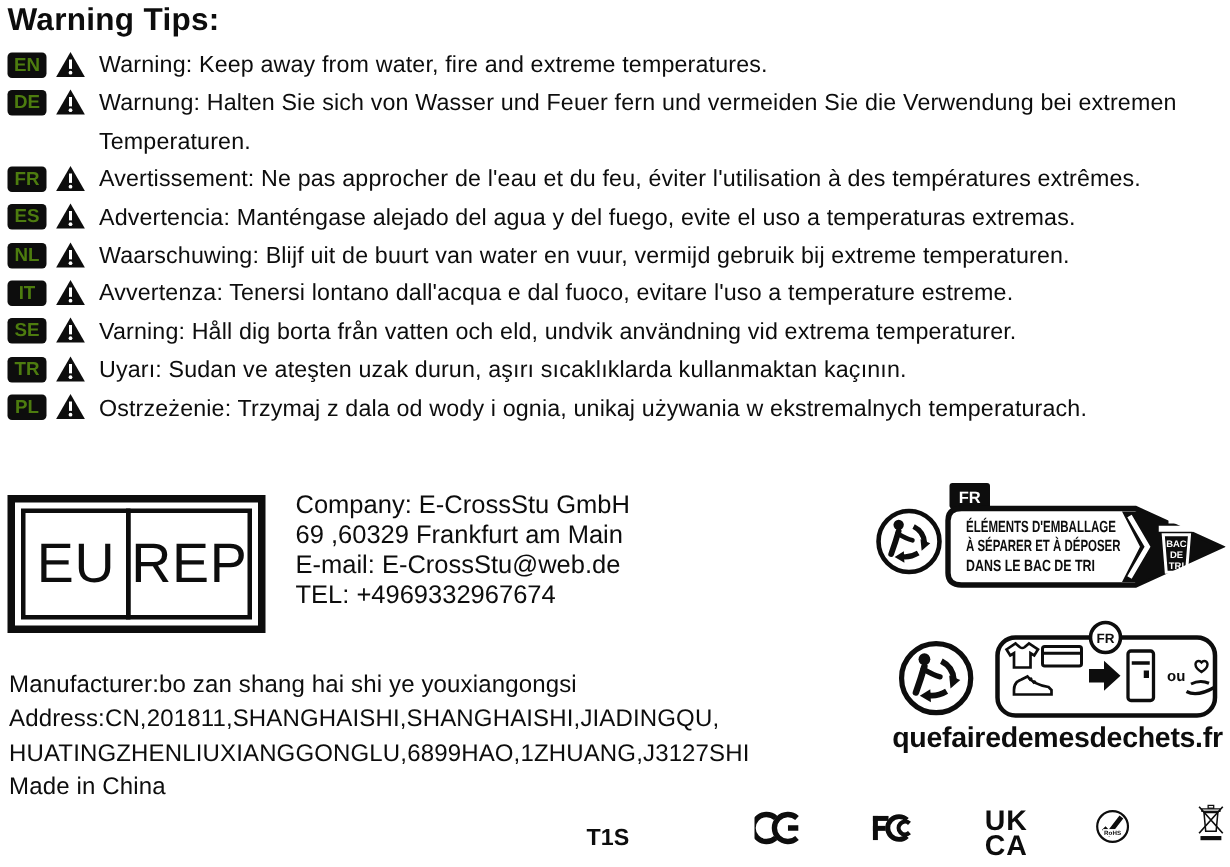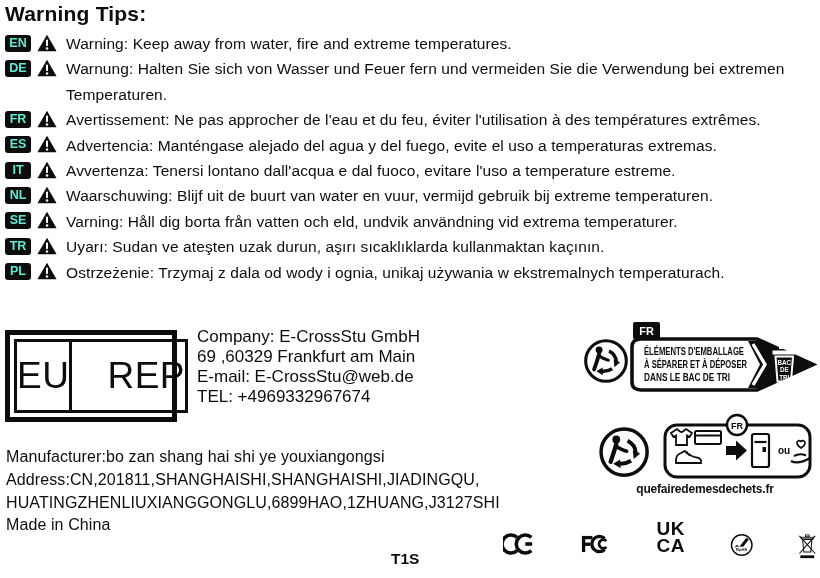--- a/index.html
+++ b/index.html
@@ -1,38 +1,38 @@
 <!DOCTYPE html>
 <html><head>
 <meta charset="utf-8">
 <style>
   html,body{margin:0;padding:0;background:#fff;}
   .page{position:relative;width:820px;height:578px;background:#fff;color:#0d0d0d;
         font-family:"Liberation Sans",sans-serif;overflow:hidden;}
   .title{position:absolute;left:5px;top:2px;font-size:21px;font-weight:bold;letter-spacing:.2px;}
   .warnings{position:absolute;left:5px;top:31px;width:812px;}
   .wrow{display:flex;align-items:flex-start;}
-  .lang{flex:0 0 26px;height:17px;background:#0d0d0d;color:#5eead4;font-weight:bold;font-size:12.5px;
+  .lang{flex:0 0 26px;height:17px;background:#0d0d0d;color:#4d7c0f;font-weight:bold;font-size:12.5px;
         line-height:17px;text-align:center;border-radius:3px;margin-top:3.5px;}
   .tri{width:20px;height:18px;margin:2.5px 9px 0 6px;flex:0 0 auto;}
   .wtext{font-size:15.5px;line-height:25.4px;letter-spacing:.1px;max-width:745px;}
 
   .eurep{position:absolute;left:5px;top:330px;width:172px;height:92px;border:5px solid #0d0d0d;
          box-sizing:border-box;padding:4px;display:flex;}
   .eurep .cell{flex:1;border:3px solid #0d0d0d;display:flex;align-items:center;justify-content:center;
          font-weight:normal;font-size:37px;letter-spacing:.5px;}
-  .eurep .cell+.cell{margin-left:-3px;padding-left:35px;}
+  .eurep .cell+.cell{margin-left:-3px;}
 
   .company{position:absolute;left:197px;top:327px;font-size:17px;line-height:20px;}
   .manufacturer{position:absolute;left:6px;top:446px;font-size:16px;line-height:22.8px;letter-spacing:.1px;}
   .model{position:absolute;left:391px;top:550px;font-size:15.5px;font-weight:bold;}
   .caption{position:absolute;left:594px;top:482px;width:222px;text-align:center;
-           font-size:12px;font-weight:600;letter-spacing:-.2px;}
+           font-size:19px;font-weight:600;letter-spacing:-.2px;}
   .certs{position:absolute;left:503px;top:521px;width:314px;height:54px;display:flex;
-         align-items:flex-start;justify-content:space-between;gap:45px;}
+         align-items:flex-end;justify-content:space-between;gap:45px;}
   .ukca{font-weight:bold;font-size:19px;line-height:16.5px;letter-spacing:.5px;margin-bottom:2px;}
   svg{display:block;}
 </style>
 </head>
 <body>
 
 <div class="page">
 
   <div class="title">Warning Tips:</div>
 
@@ -67,36 +67,36 @@
     <div class="wrow">
       <span class="lang">ES</span>
       <svg class="tri" viewBox="0 0 24 21">
           <path d="M12,.5 23.5,20.5 H.5 Z" fill="#0d0d0d"></path>
           <rect x="10.8" y="6.5" width="2.4" height="7.5" fill="#fff"></rect>
           <circle cx="12" cy="17" r="1.5" fill="#fff"></circle>
         </svg>
       <span class="wtext">Advertencia: Manténgase alejado del agua y del fuego, evite el uso a temperaturas extremas.</span>
     </div>
     <div class="wrow">
+      <span class="lang">NL</span>
+      <svg class="tri" viewBox="0 0 24 21">
+          <path d="M12,.5 23.5,20.5 H.5 Z" fill="#0d0d0d"></path>
+          <rect x="10.8" y="6.5" width="2.4" height="7.5" fill="#fff"></rect>
+          <circle cx="12" cy="17" r="1.5" fill="#fff"></circle>
+        </svg>
+      <span class="wtext">Waarschuwing: Blijf uit de buurt van water en vuur, vermijd gebruik bij extreme temperaturen.</span>
+    </div>
+    <div class="wrow">
       <span class="lang">IT</span>
       <svg class="tri" viewBox="0 0 24 21">
           <path d="M12,.5 23.5,20.5 H.5 Z" fill="#0d0d0d"></path>
           <rect x="10.8" y="6.5" width="2.4" height="7.5" fill="#fff"></rect>
           <circle cx="12" cy="17" r="1.5" fill="#fff"></circle>
         </svg>
       <span class="wtext">Avvertenza: Tenersi lontano dall'acqua e dal fuoco, evitare l'uso a temperature estreme.</span>
-    </div>
-    <div class="wrow">
-      <span class="lang">NL</span>
-      <svg class="tri" viewBox="0 0 24 21">
-          <path d="M12,.5 23.5,20.5 H.5 Z" fill="#0d0d0d"></path>
-          <rect x="10.8" y="6.5" width="2.4" height="7.5" fill="#fff"></rect>
-          <circle cx="12" cy="17" r="1.5" fill="#fff"></circle>
-        </svg>
-      <span class="wtext">Waarschuwing: Blijf uit de buurt van water en vuur, vermijd gebruik bij extreme temperaturen.</span>
     </div>
     <div class="wrow">
       <span class="lang">SE</span>
       <svg class="tri" viewBox="0 0 24 21">
           <path d="M12,.5 23.5,20.5 H.5 Z" fill="#0d0d0d"></path>
           <rect x="10.8" y="6.5" width="2.4" height="7.5" fill="#fff"></rect>
           <circle cx="12" cy="17" r="1.5" fill="#fff"></circle>
         </svg>
       <span class="wtext">Varning: Håll dig borta från vatten och eld, undvik användning vid extrema temperaturer.</span>
     </div>

